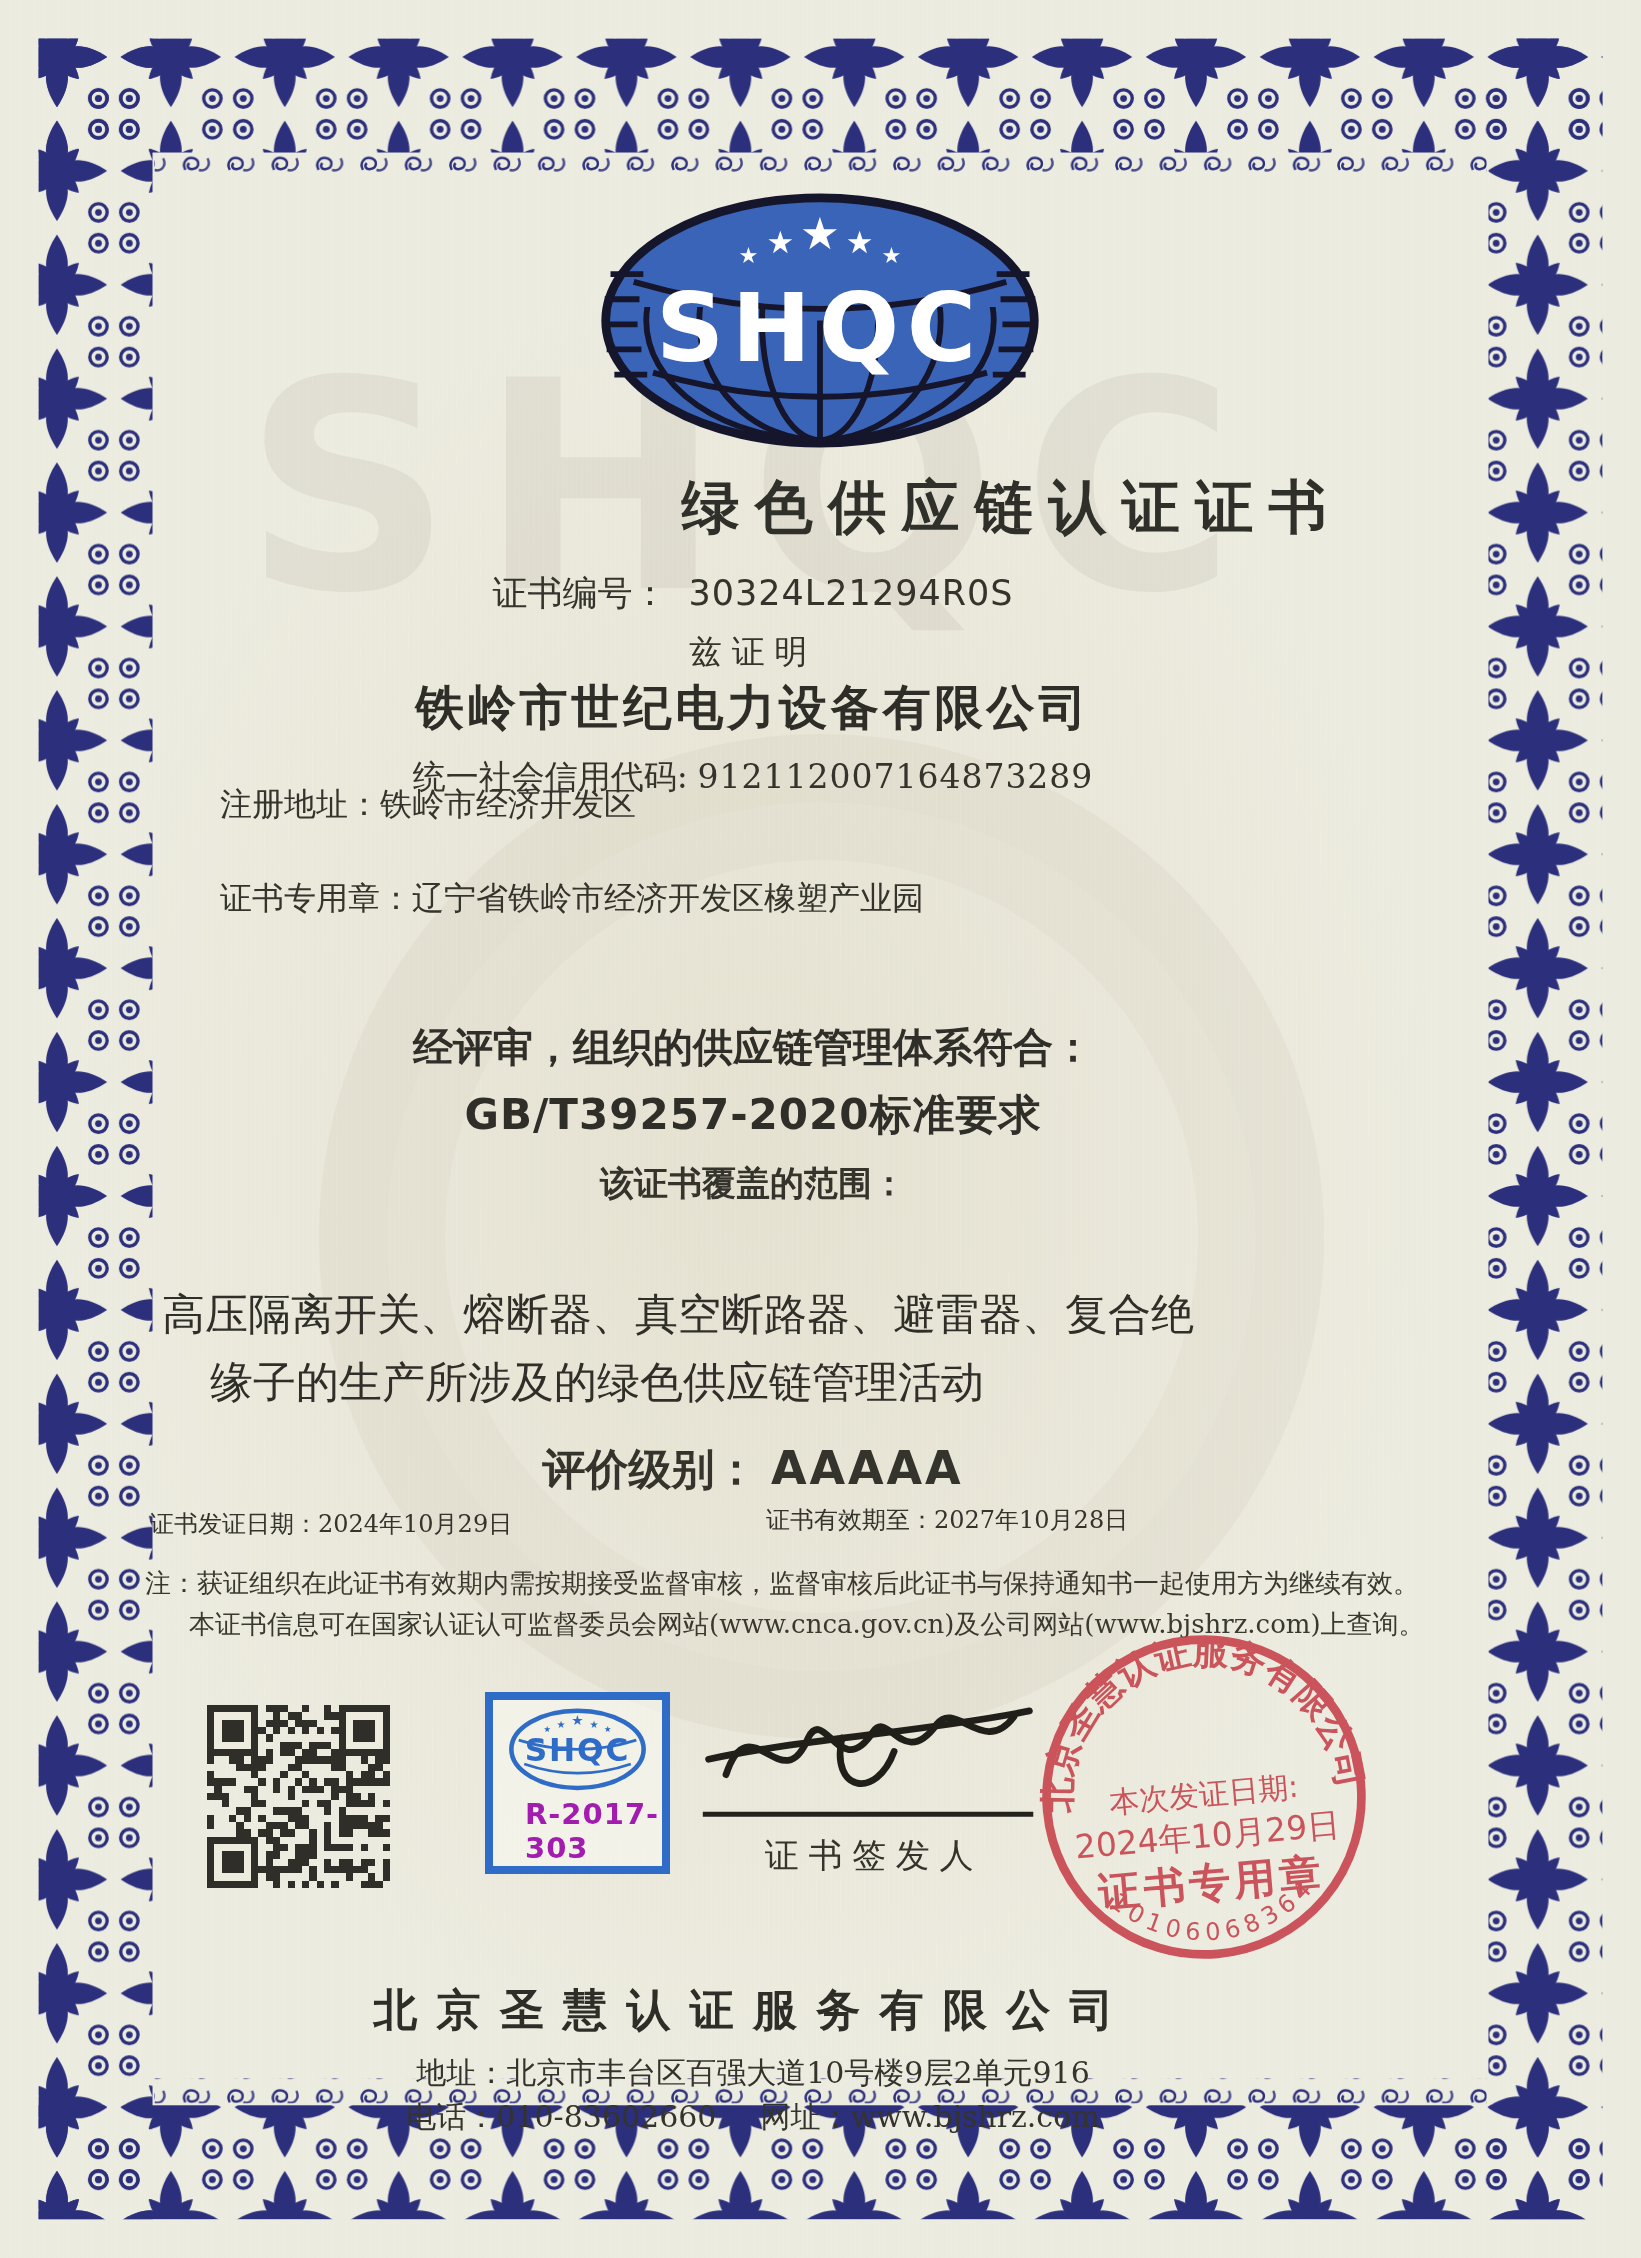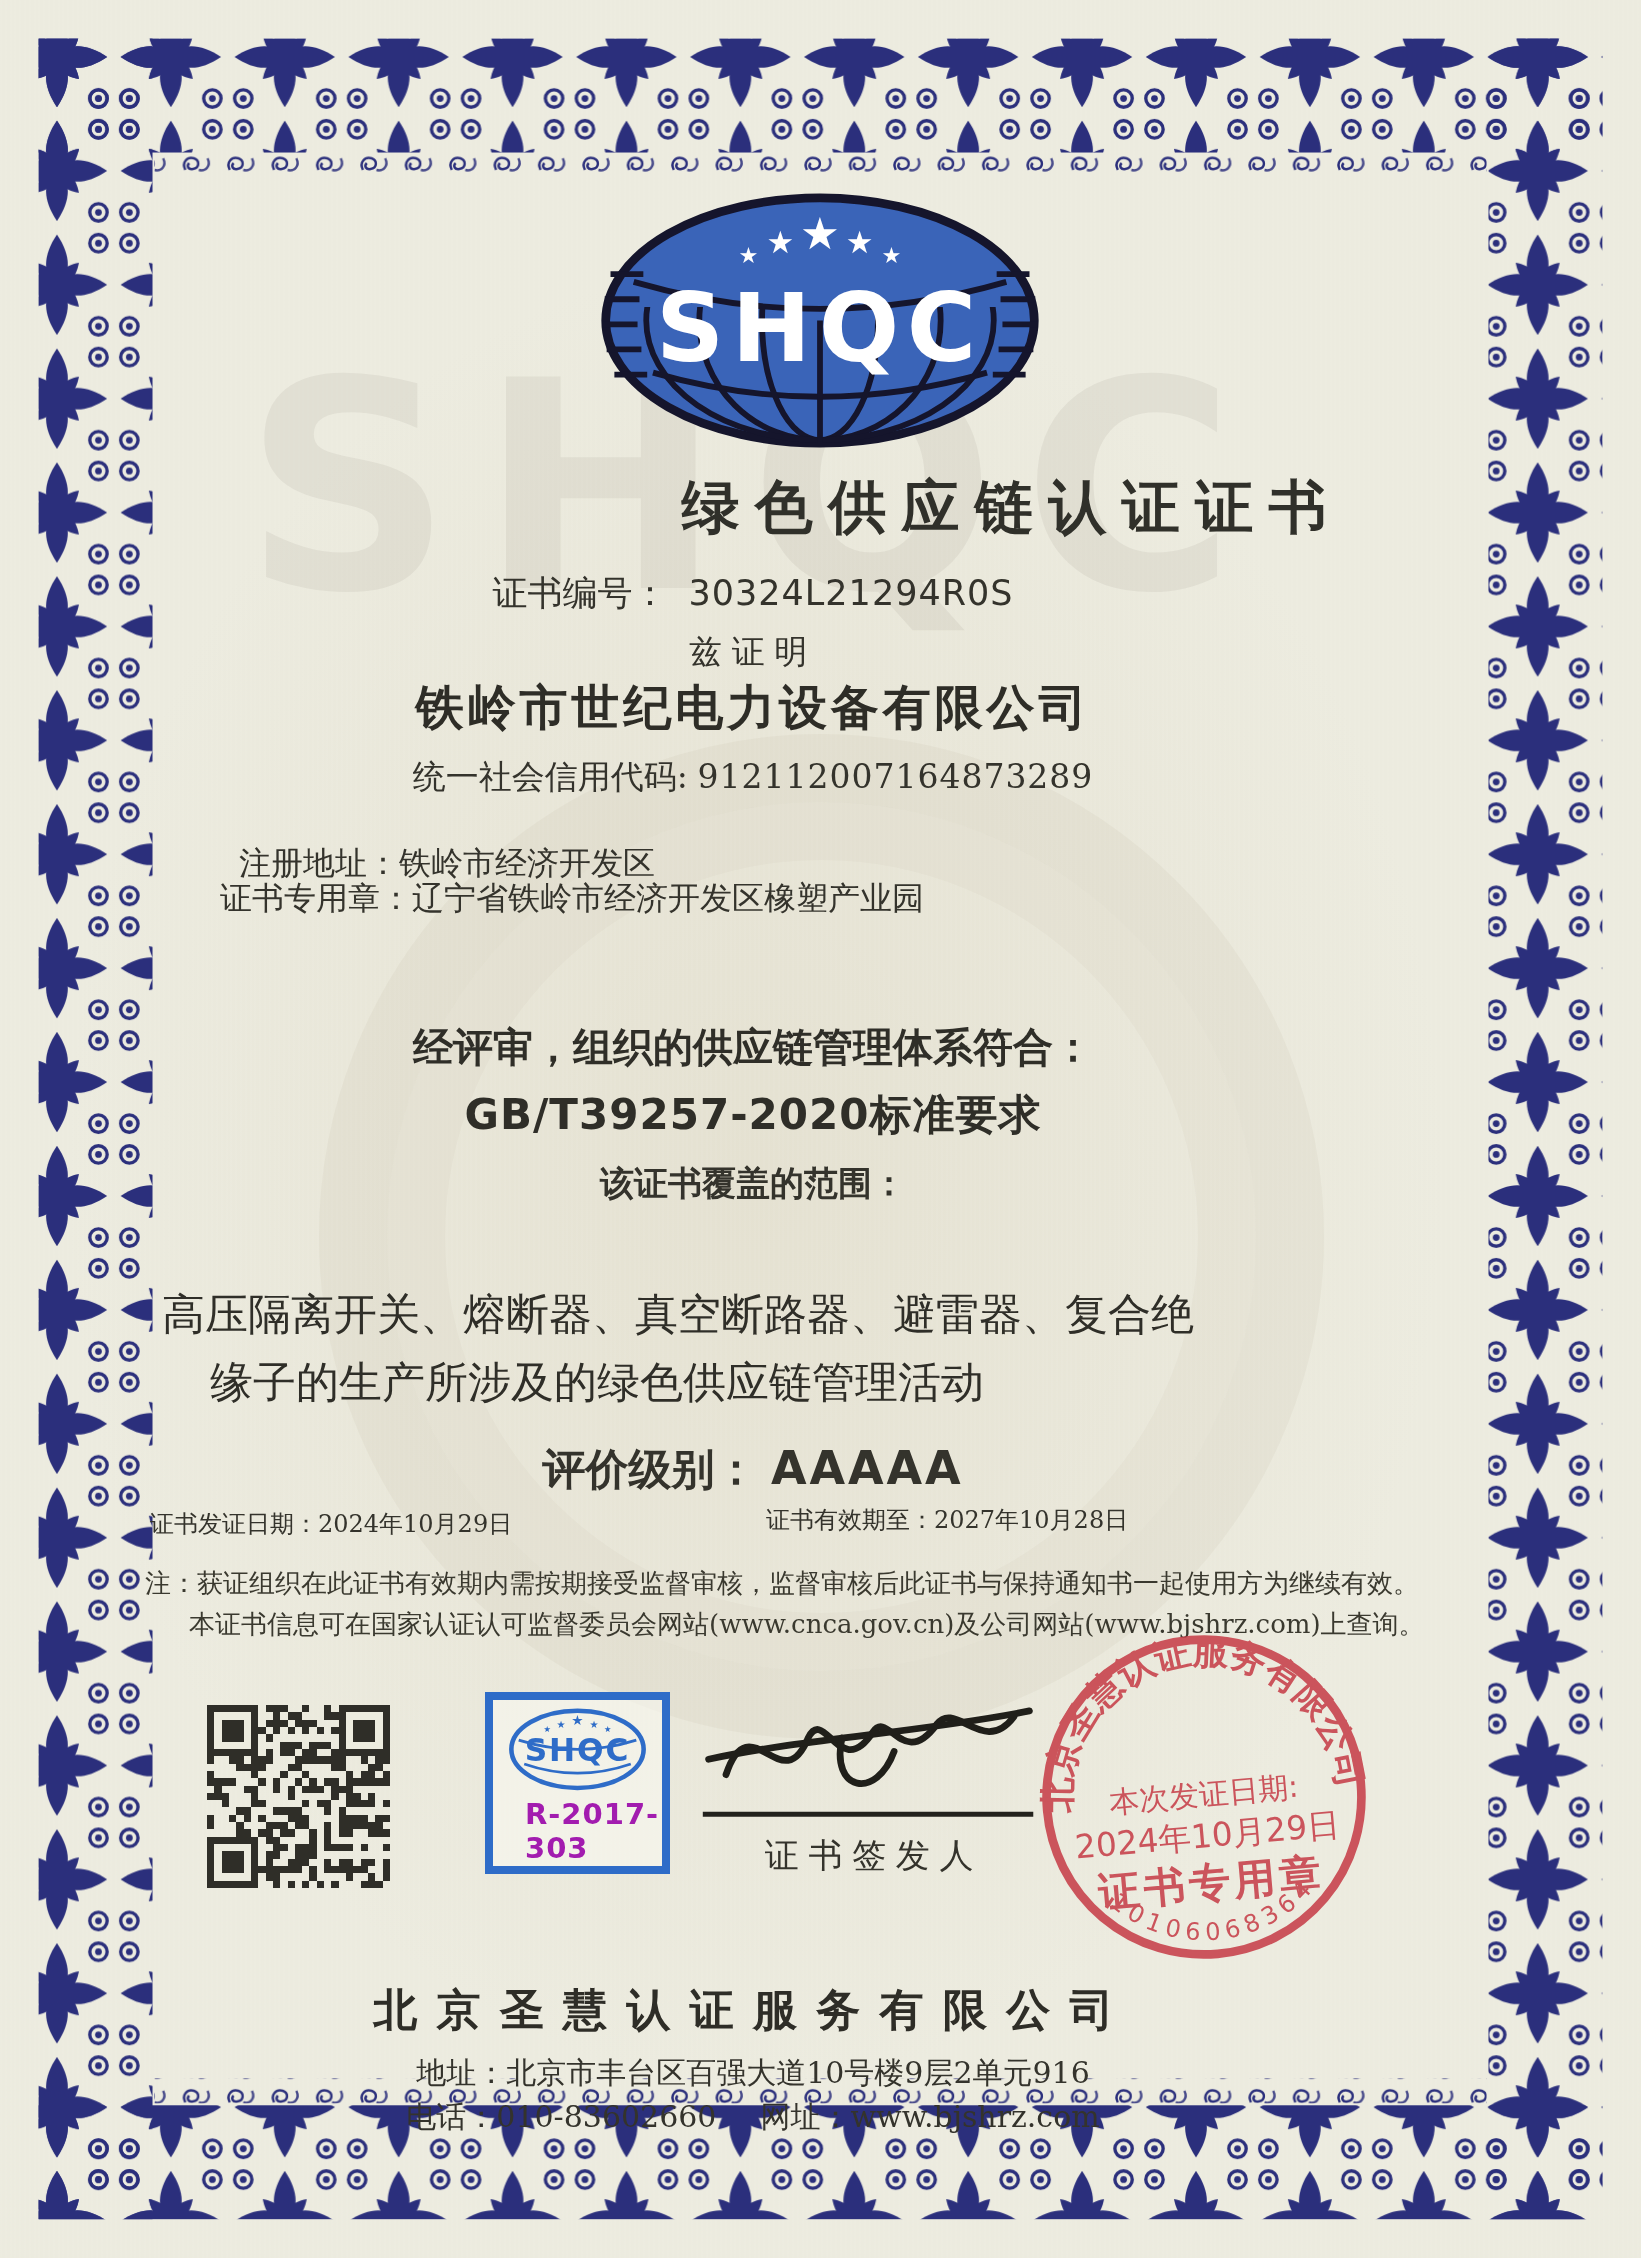--- a/index.html
+++ b/index.html
@@ -141,21 +141,21 @@
   </div>
 
   <div class="abs z2 ctr certify serif">兹证明</div>
 
   <div class="abs z2 ctr company">铁岭市世纪电力设备有限公司</div>
 
   <div class="abs z2 ctr credit serif">
     <span>统一社会信用代码:</span><span class="val">912112007164873289</span>
   </div>
 
-  <div class="abs z2 addr-row serif" style="top:842px;margin-left:19px;">
+  <div class="abs z2 addr-row serif" style="top:783px;">
     <span>注册地址：</span><span>铁岭市经济开发区</span>
   </div>
 
   <div class="abs z2 addr-row serif" style="top:877px;">
     <span>证书专用章：</span><span>辽宁省铁岭市经济开发区橡塑产业园</span>
   </div>
 
   <div class="abs z2 ctr assess1">经评审，组织的供应链管理体系符合：</div>
   <div class="abs z2 ctr assess2">GB/T39257-2020标准要求</div>
   <div class="abs z2 ctr scopehead">该证书覆盖的范围：</div>

